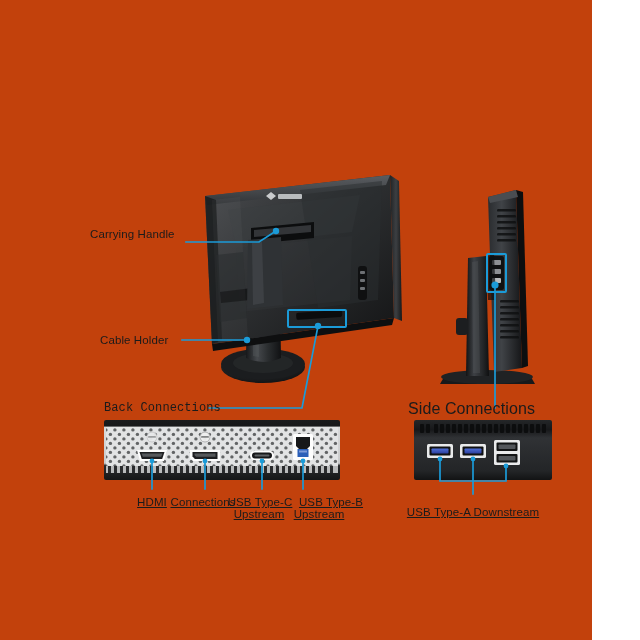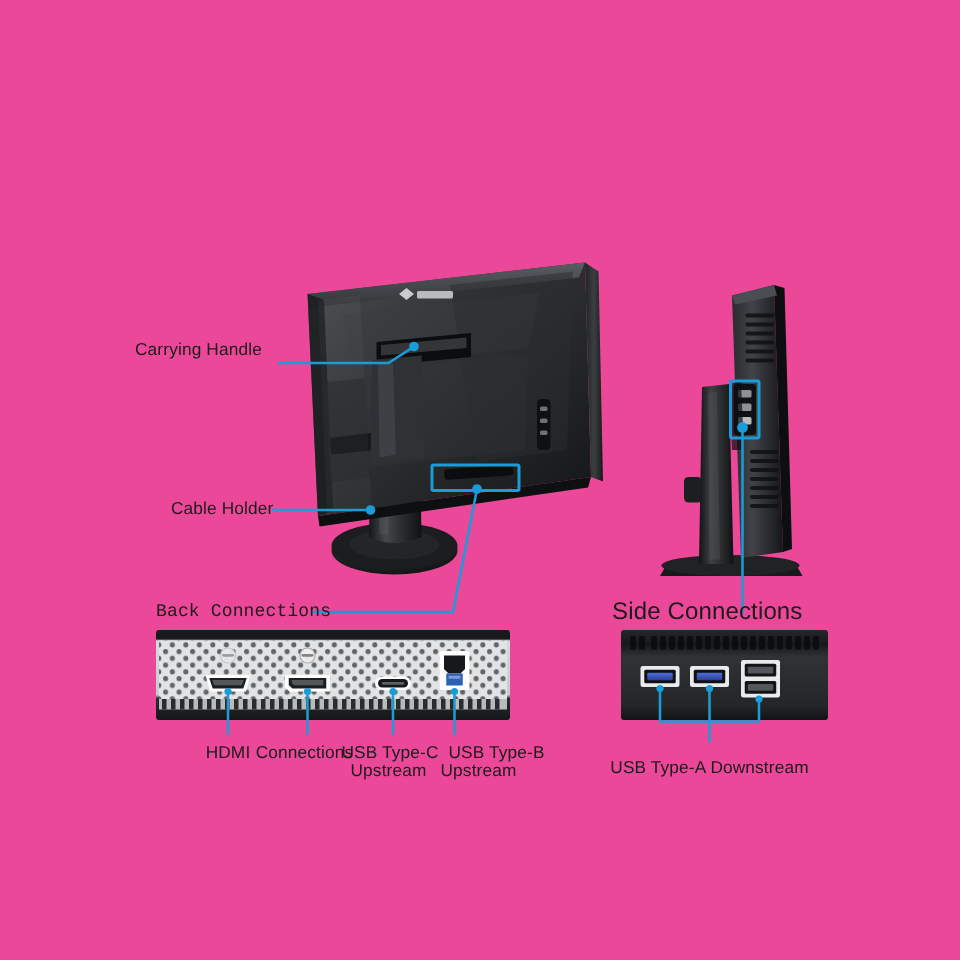--- a/index.html
+++ b/index.html
@@ -1,23 +1,23 @@
 <!DOCTYPE html>
 <html><head>
 <meta charset="utf-8">
 <title>EIZO Monitor Connections Diagram</title>
 <style>
   html,body{margin:0;padding:0;background:#ffffff;}
   body{width:640px;height:640px;position:relative;overflow:hidden;
        font-family:"Liberation Sans","DejaVu Sans",sans-serif;
        -webkit-font-smoothing:antialiased;}
-  #stage{position:absolute;left:0;top:0;width:640px;height:640px;background:#ec4899;}
+  #stage{position:absolute;left:0;top:0;width:592px;height:640px;background:#c2410c;}
   .lbl{position:absolute;color:#1b1b1b;font-size:11.5px;letter-spacing:0.1px;
        white-space:nowrap;line-height:13px;}
-  .lbl.mid{text-align:left;}
+  .lbl.mid{text-align:left;text-decoration:underline;}
   svg{position:absolute;left:0;top:0;width:640px;height:640px;overflow:visible;}
   #art{pointer-events:none;}
   #callouts{pointer-events:none;}
 </style>
 </head>
 <body>
 
 <div id="stage">
 
   <svg id="art" viewBox="0 0 640 640">
@@ -346,21 +346,21 @@
       <circle cx="262" cy="461" r="2.4"></circle>
       <circle cx="303" cy="461" r="2.4"></circle>
       <circle cx="440" cy="459" r="2.4"></circle>
       <circle cx="473" cy="459" r="2.4"></circle>
       <circle cx="506" cy="466" r="2.4"></circle>
     </g>
   </svg>
 
   <div class="lbl" style="left:90px;top:234px;transform:translateY(-50%);">Carrying Handle</div>
 
-  <div class="lbl" style="left:114px;top:340px;transform:translateY(-50%);">Cable Holder</div>
+  <div class="lbl" style="left:100px;top:340px;transform:translateY(-50%);">Cable Holder</div>
 
   <div class="lbl" style="left:104px;top:408px;transform:translateY(-50%);font-size:12px;font-family:Liberation Mono, monospace;">Back Connections</div>
 
   <div class="lbl" style="left:408px;top:408px;transform:translateY(-50%);font-size:16px;">Side Connections</div>
 
   <div class="lbl mid" style="left:152px;top:496px;transform:translateX(-50%);">HDMI</div>
 
   <div class="lbl mid" style="left:203px;top:496px;transform:translateX(-50%);">Connections</div>
 
   <div class="lbl mid" style="left:260px;top:496px;transform:translateX(-50%);">USB Type-C</div>

